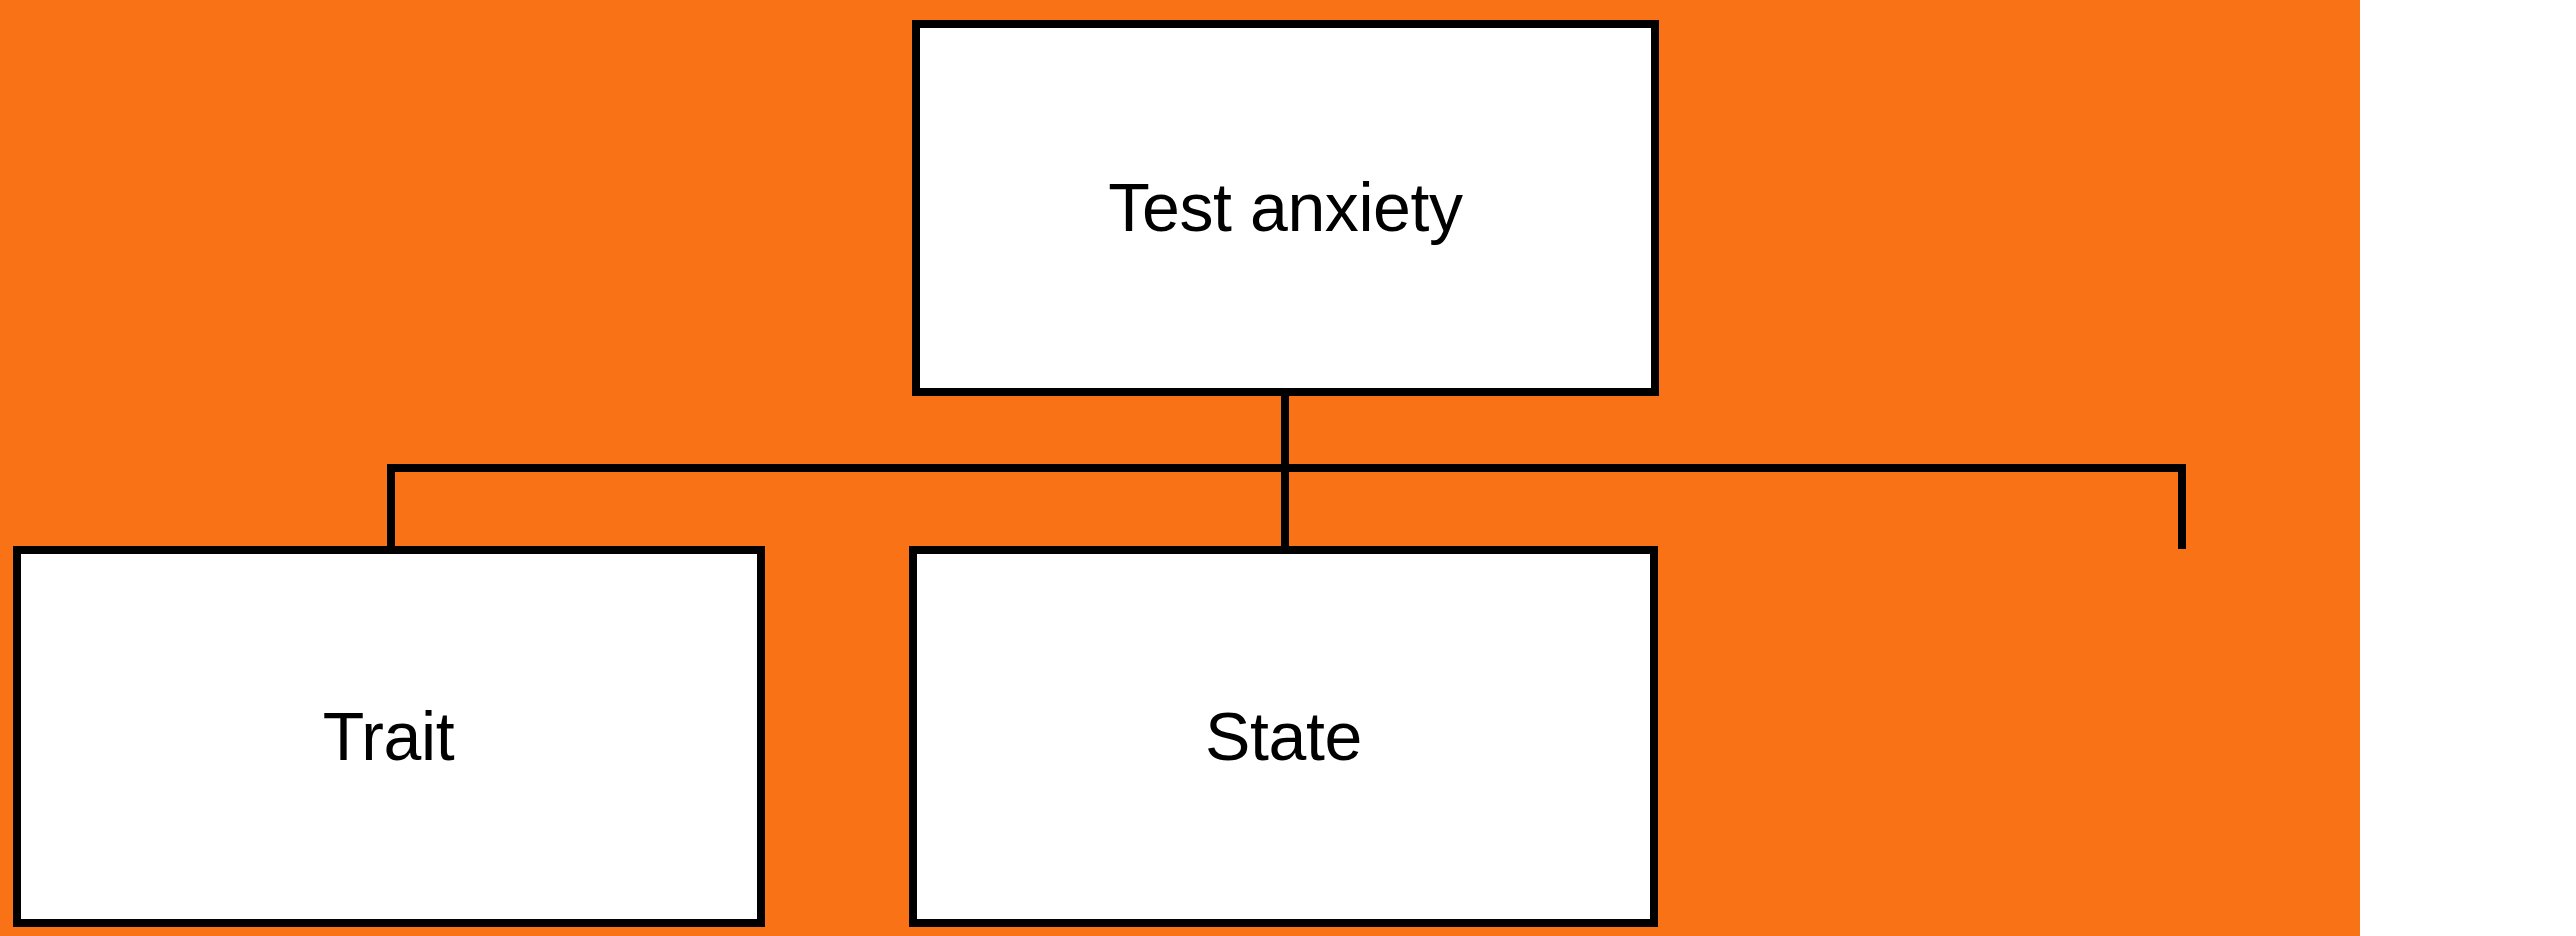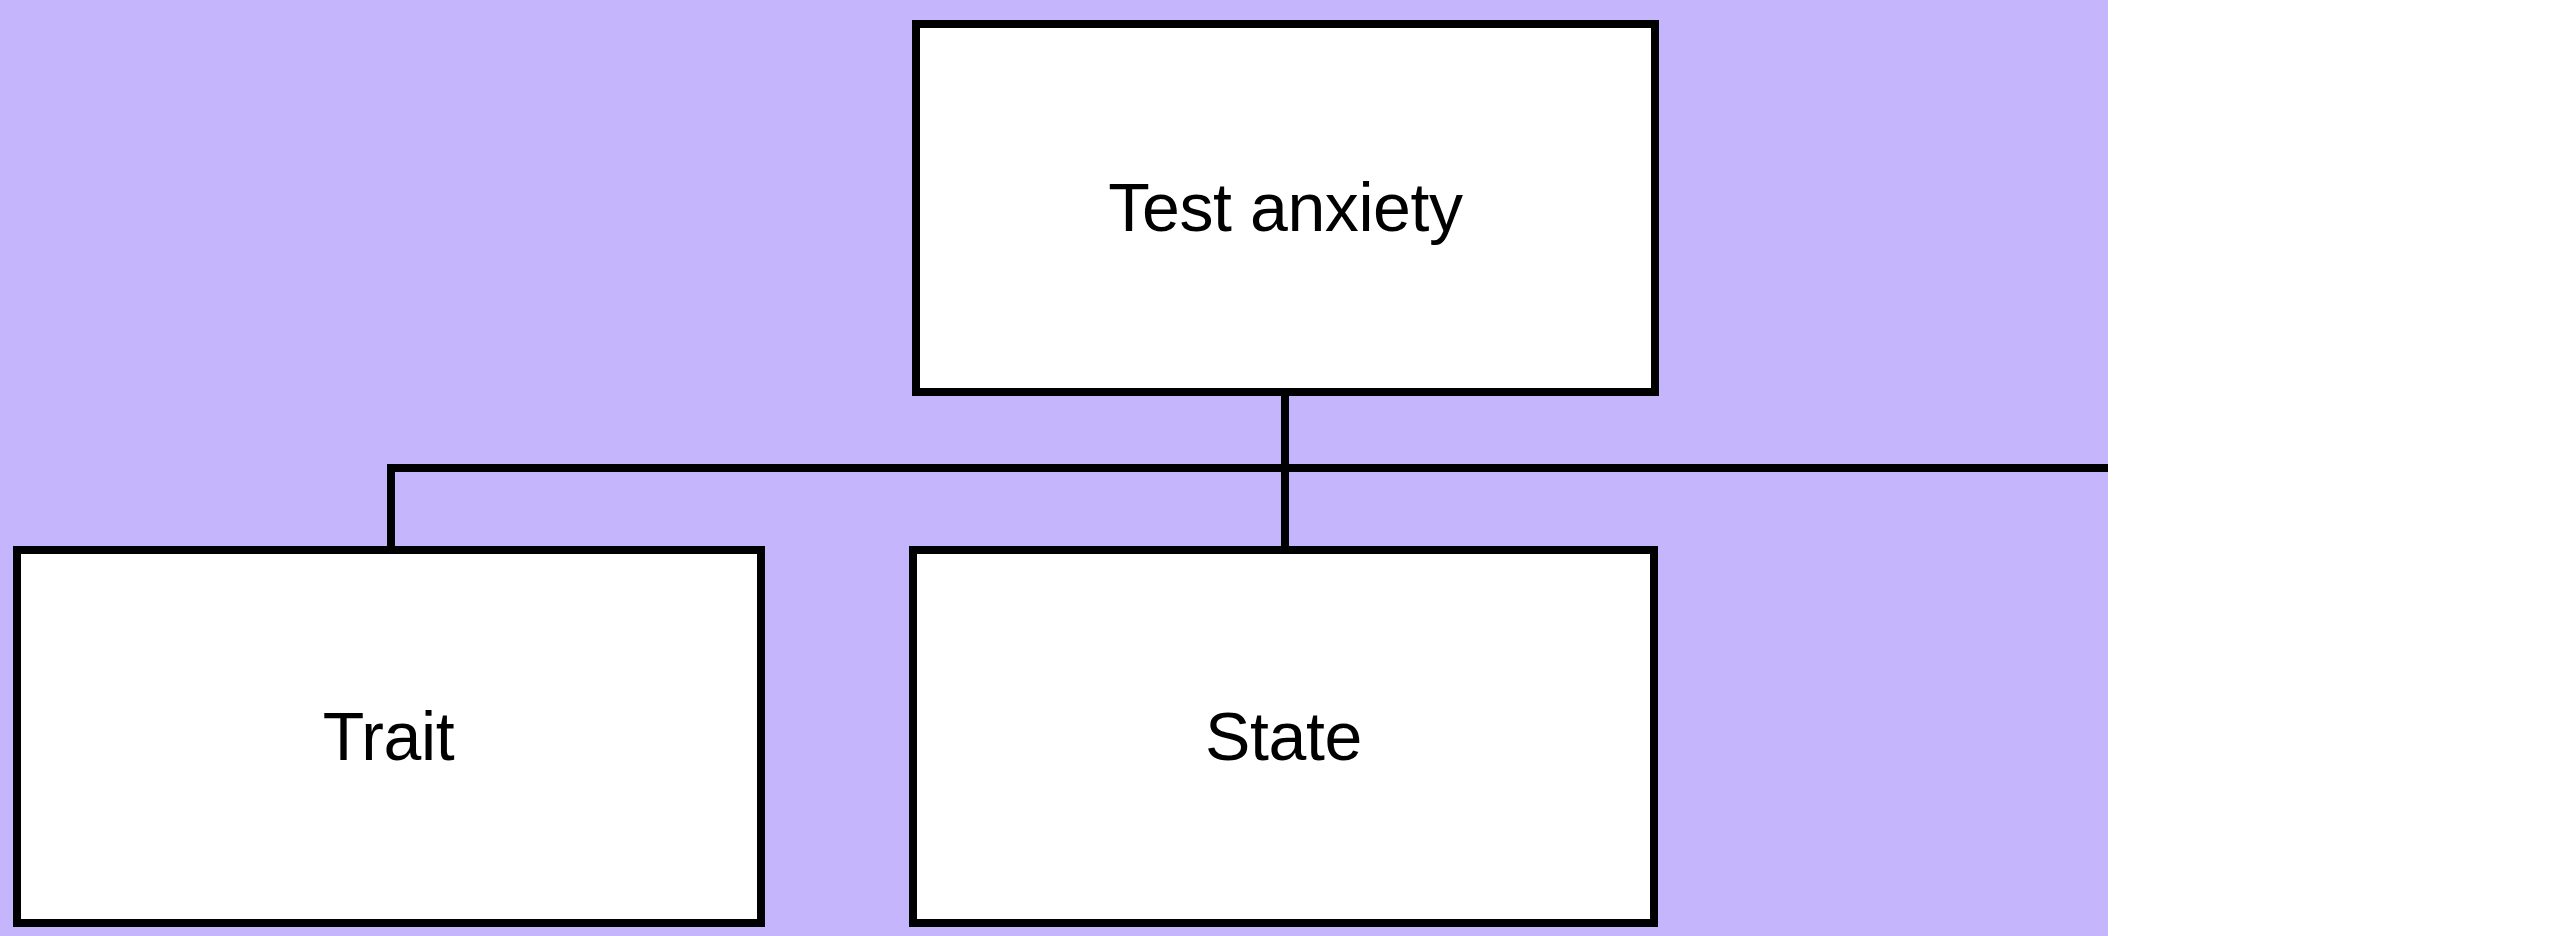--- a/index.html
+++ b/index.html
@@ -6,23 +6,23 @@
   html, body {
     margin: 0;
     padding: 0;
     background: #ffffff;
   }
   body {
     font-family: "Liberation Sans", "DejaVu Sans", sans-serif;
   }
   #canvas {
     position: relative;
-    width: 2108px;
+    width: 2360px;
     height: 936px;
-    background: #c4b5fd;
+    background: #f97316;
     overflow: hidden;
   }
   .node {
     position: absolute;
     box-sizing: border-box;
     background: #ffffff;
     border: 8px solid #000000;
     display: flex;
     align-items: center;
     justify-content: center;

